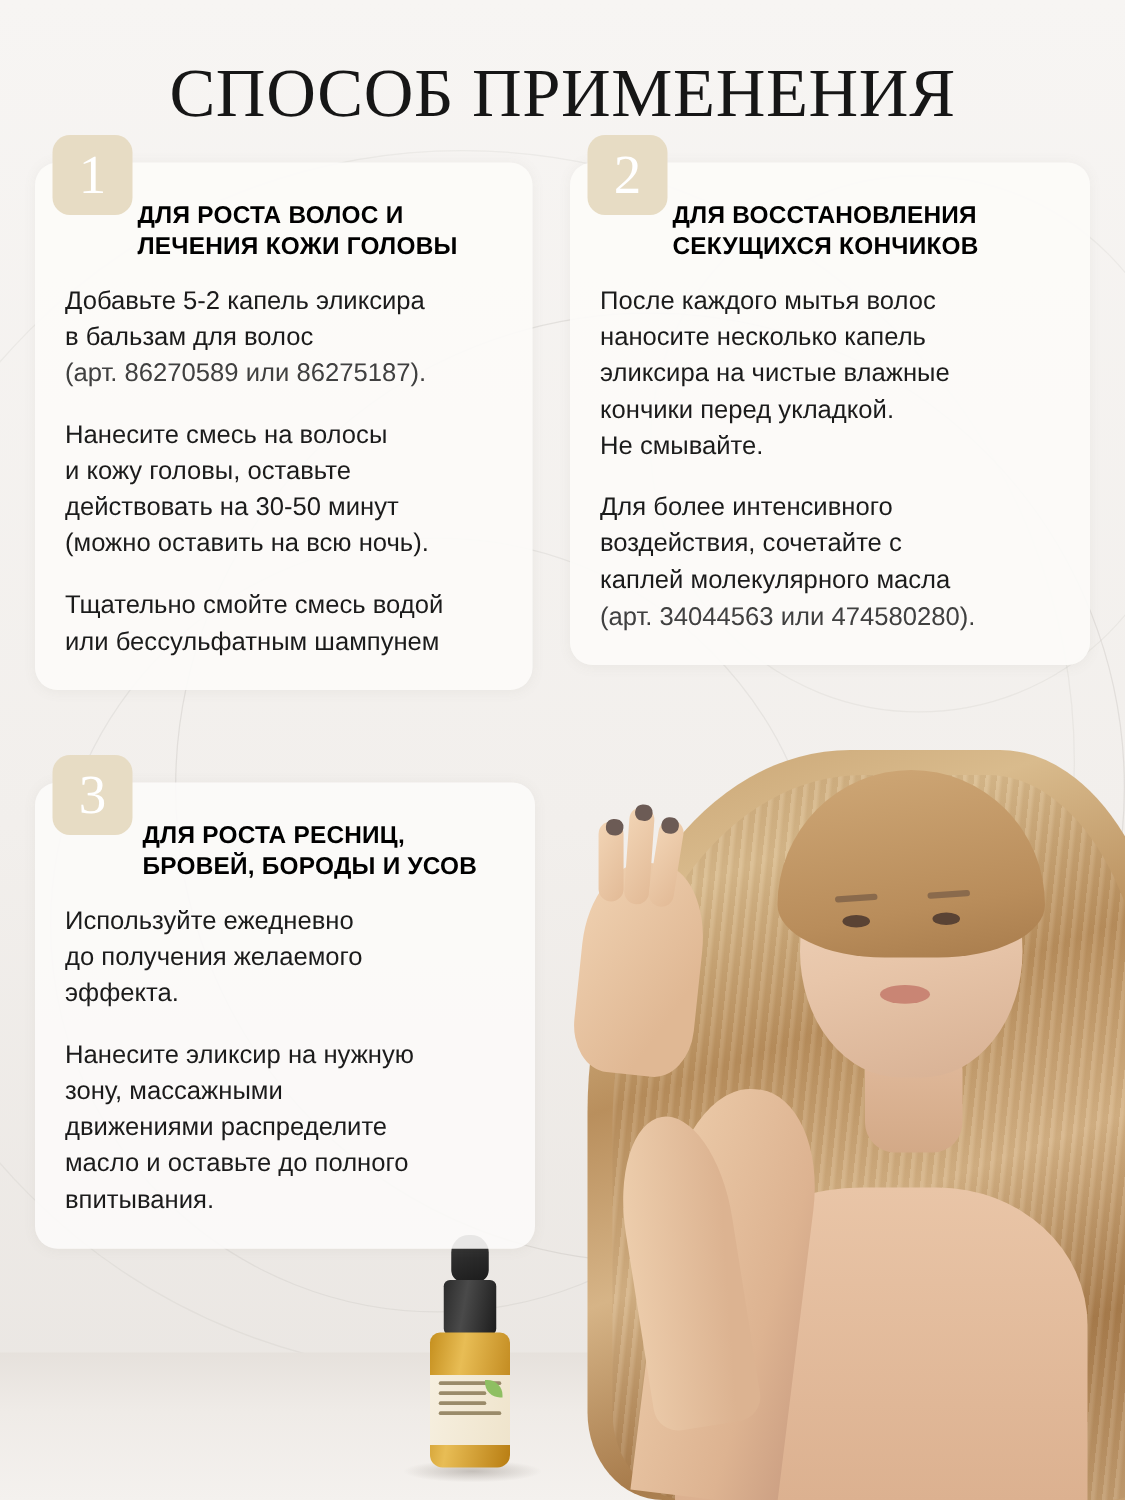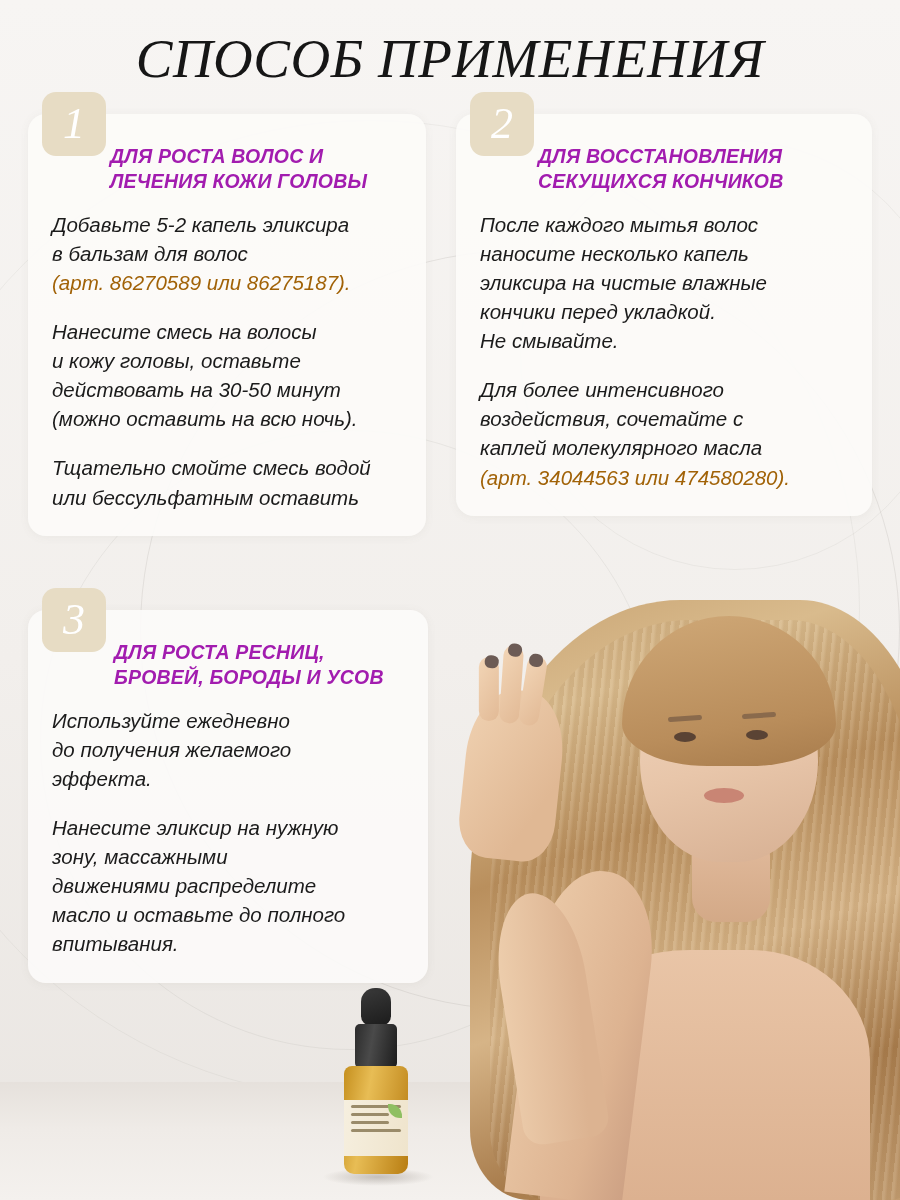--- a/index.html
+++ b/index.html
@@ -230,22 +230,21 @@
     background: radial-gradient(ellipse at center, rgba(90,80,70,.30), rgba(90,80,70,0) 70%);
     z-index: 1;
   }
 
   
   .content {
     position: relative;
     z-index: 3;
     width: 900px;
     height: 1200px;
-    padding: 18px 28px 0 28px;
-    font-style: italic;
+    padding: 34px 28px 0 28px;
   }
 
   .page-title {
     text-align: center;
     font-family: "Liberation Serif", serif;
     font-size: 55px;
     line-height: 1.05;
     letter-spacing: 0.5px;
     color: #161616;
     margin: 12px 0 26px 0;
@@ -282,35 +281,35 @@
     text-align: center;
     font-weight: 400;
   }
 
   .card-head {
     margin-left: 58px;
     min-height: 52px;
     font-size: 19.5px;
     line-height: 1.28;
     font-weight: bold;
-    color: #a21caf;
+    color: #000000;
     letter-spacing: .2px;
     padding-top: 4px;
   }
   .card.c3 .card-head { margin-left: 62px; }
 
   .card-body {
     margin-top: 16px;
     font-size: 20.5px;
     line-height: 1.42;
     color: #1b1b1b;
   }
   .para { margin-bottom: 20px; white-space: pre-line; }
   .para:last-child { margin-bottom: 0; }
-  .art { color: #a16207; }
+  .art { color: #404040; }
 </style>
 </head>
 <body>
 
 <div class="photo-layer">
   <div class="swirl s3"></div>
   <div class="swirl s1"></div>
   <div class="swirl s2"></div>
   <div class="swirl s4"></div>
   <div class="floor"></div>
@@ -367,21 +366,21 @@
 И ЛЕЧЕНИЯ КОЖИ ГОЛОВЫ</div>
       <div class="card-body">
         <p class="para"><span>Добавьте 5-2 капель эликсира
 в бальзам для волос
 </span><span class="art">(арт. 86270589 или 86275187).</span></p>
         <p class="para"><span>Нанесите смесь на волосы
 и кожу головы, оставьте
 действовать на 30-50 минут
 (можно оставить на всю ночь).</span><span class="art"></span></p>
         <p class="para"><span>Тщательно смойте смесь водой
-или бессульфатным оставить
+или бессульфатным шампунем
 </span></p>
       </div>
     </section>
 
     <section class="card c2">
       <div class="badge">2</div>
       <div class="card-head">ДЛЯ ВОССТАНОВЛЕНИЯ
 СЕКУЩИХСЯ КОНЧИКОВ</div>
       <div class="card-body">
         <p class="para"><span>После каждого мытья волос

